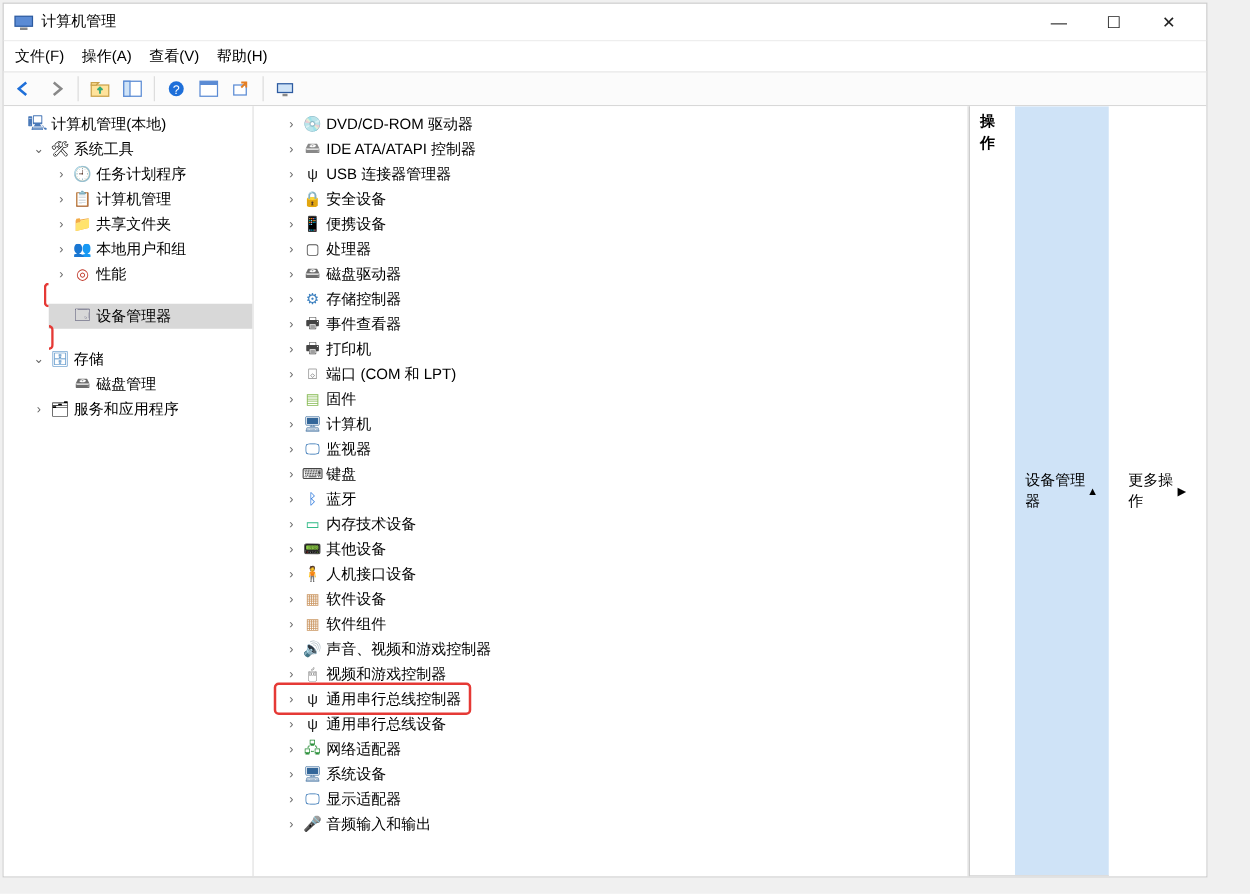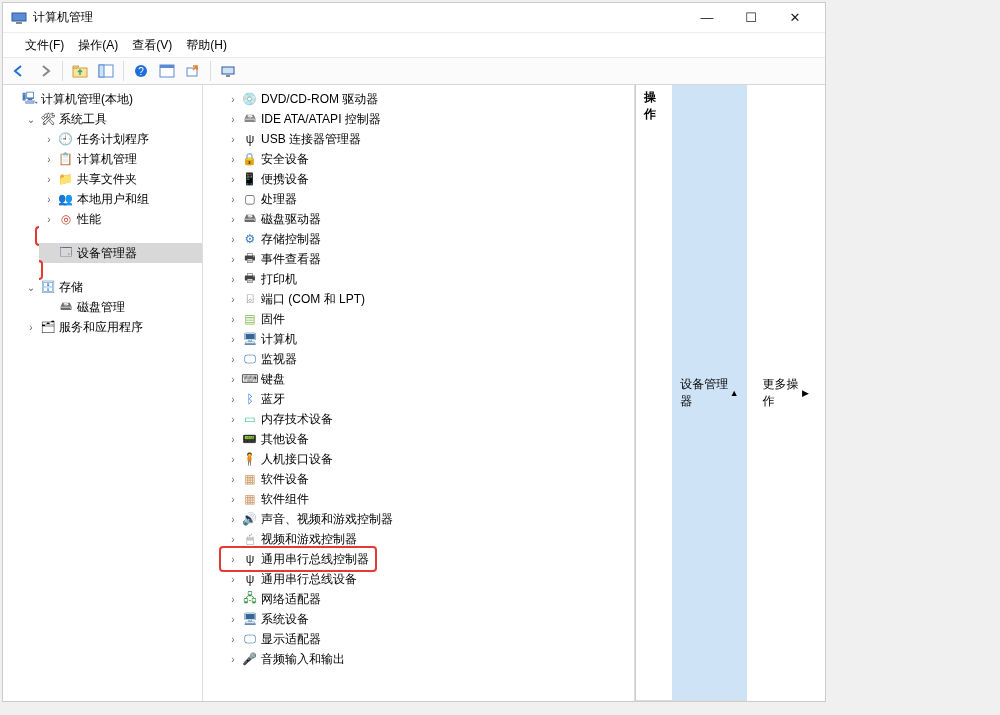--- a/index.html
+++ b/index.html
@@ -8,21 +8,21 @@
     font-family: "Microsoft YaHei", "Segoe UI", sans-serif;
     font-size: 12px;
     background: #f0f0f0;
     width: 1000px;
     height: 715px;
     overflow: hidden;
   }
   .window {
     background: #fff;
     border: 1px solid #ccc;
-    width: 824px;
+    width: 964px;
     height: 700px;
     margin: 2px;
     display: flex;
     flex-direction: column;
   }
   .titlebar {
     display: flex;
     align-items: center;
     height: 30px;
     padding: 0 8px;
@@ -32,21 +32,21 @@
     width: 16px; height: 16px; margin-right: 6px;
     display:flex;align-items:center;justify-content:center;
   }
   .titlebar .title { flex: 0 0 auto; font-size: 12px; }
   .titlebar .spacer { flex: 1; }
   .winbtn {
     width: 44px; height: 28px; display:flex;align-items:center;justify-content:center;
     font-size: 13px; color:#222;
   }
   .menubar {
-    display:flex; align-items:center; height:24px; padding: 0 16px; gap:2px;
+    display:flex; align-items:center; height:24px; padding: 0 3px; gap:2px;
   }
   .menubar .menuitem { padding: 2px 6px; }
   .toolbar {
     display:flex; align-items:center; height:28px; padding:2px 4px; gap:2px;
     border-top:1px solid #e8e8e8;
     border-bottom:1px solid #d8d8d8;
     background:#fbfbfb;
   }
   .tbtn {
     width:24px;height:22px;display:flex;align-items:center;justify-content:center;

